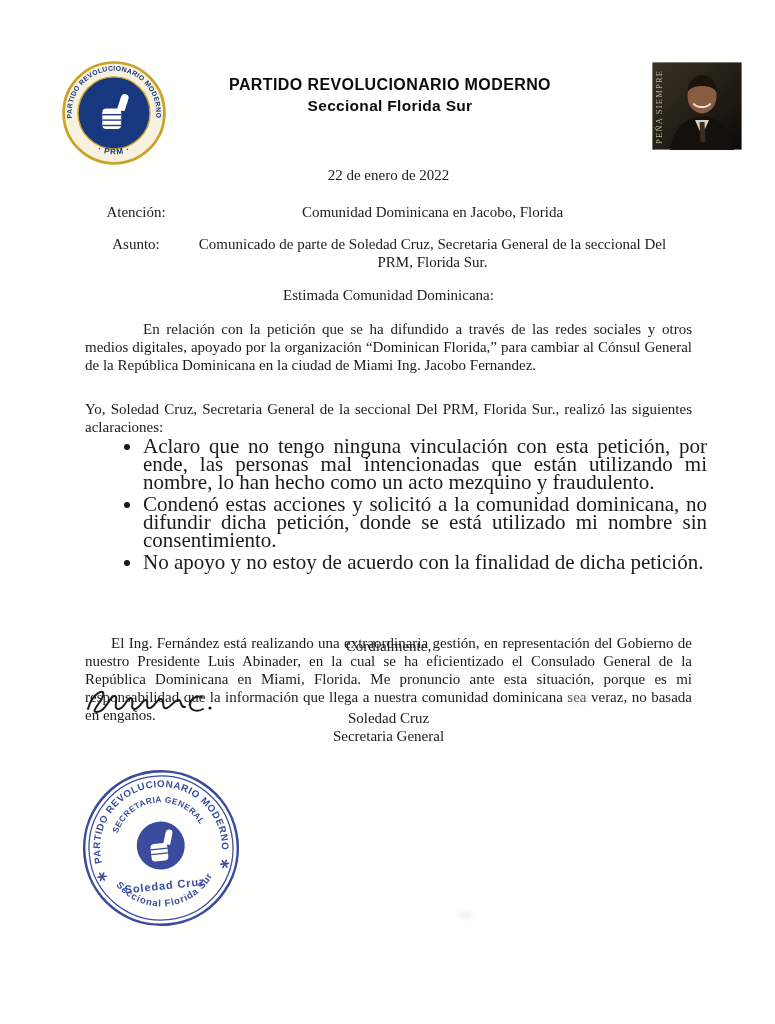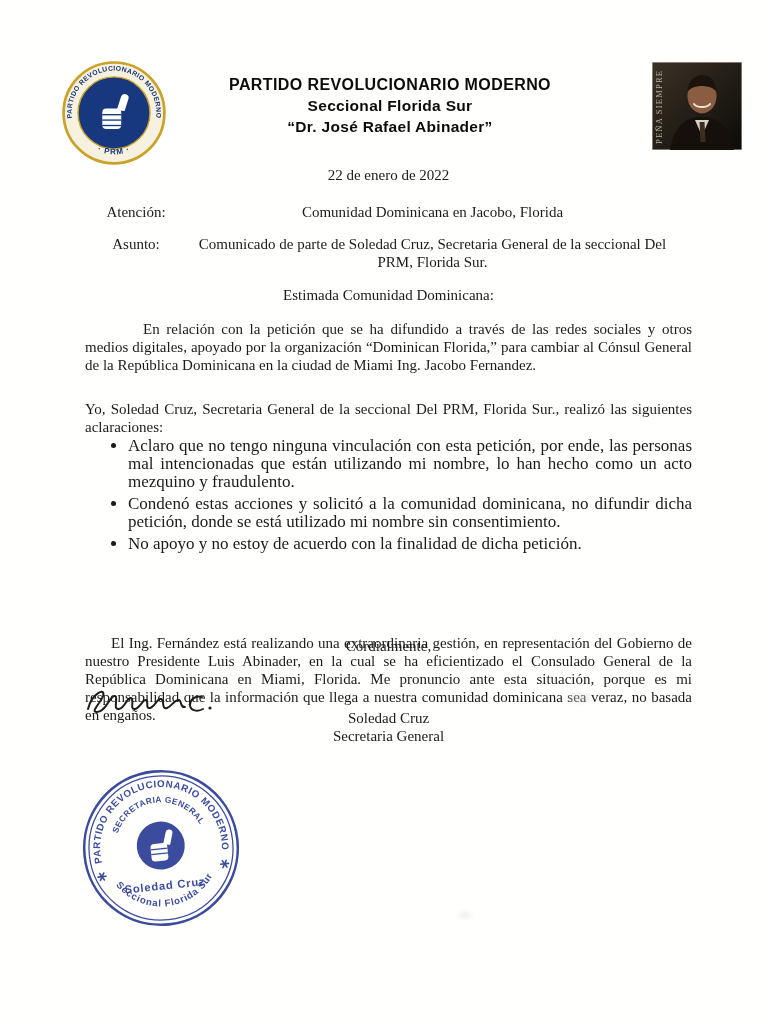--- a/index.html
+++ b/index.html
@@ -23,21 +23,21 @@
   .abs { position:absolute; left:85px; width:607px; font-size:15px; line-height:18px;text-align:center; }
   .letter-date { top:166px; }
   .row-label { display:inline-block; width:88px; vertical-align:top; }
   .row-value { display:inline-block; width:505px; vertical-align:top; }
   .recipient-row { top:203px; }
   .subject-row { top:235px; }
   .salutation { top:286px; }
   .para { text-align:justify; }
   .para-1 { top:320px; text-indent:58px; }
   .para-2 { top:400px; }
-  .bullet-list { position:absolute; left:85px; top:437px; width:607px; font-size:17px; line-height:18px; list-style:disc outside; }
+  .bullet-list { position:absolute; left:100px; top:437px; width:607px; font-size:21px; line-height:18px; list-style:disc outside; }
   .bullet-list li { margin-left:43px; text-align:justify; }
   .bullet-list li + li { margin-top:4px; }
   .para-3 { top:586px; text-indent:26px;margin-top:48px; }
 
   
   .valediction { top:637px; }
   .signature { position:absolute; left:82px; top:685px; width:152px; height:34px; }
   .signer-name { top:709px; }
   .signer-title { top:727px; }
 
@@ -73,21 +73,20 @@
       <path d="M63,58 l4.8,-15 a4.2,4.2 0 0 1 8.2,2.6 l-4.2,13.4 z" fill="#ffffff"></path>
       <line x1="47" y1="63" x2="68" y2="63" stroke="#17377e" stroke-width="1.5"></line>
       <line x1="47" y1="69" x2="68" y2="69" stroke="#17377e" stroke-width="1.5"></line>
       <line x1="47" y1="75" x2="68" y2="75" stroke="#17377e" stroke-width="1.5"></line>
     </g>
   </svg>
 
   <div class="header-center">
     <div class="header-title">PARTIDO REVOLUCIONARIO MODERNO</div>
     <div class="header-subtitle">Seccional Florida Sur</div>
-    <div class="header-quote">“Dr. José Rafael Abinader”</div>
   </div>
 
   <svg class="photo" viewBox="0 0 90 88" xmlns="http://www.w3.org/2000/svg">
     <defs>
       <linearGradient id="photoBg" x1="0" y1="0" x2="1" y2="1">
         <stop offset="0" stop-color="#3a3226"></stop>
         <stop offset="1" stop-color="#0d0b08"></stop>
       </linearGradient>
     </defs>
     <rect x="0" y="0" width="90" height="88" fill="url(#photoBg)" stroke="#cfcfcf" stroke-width="1"></rect>

